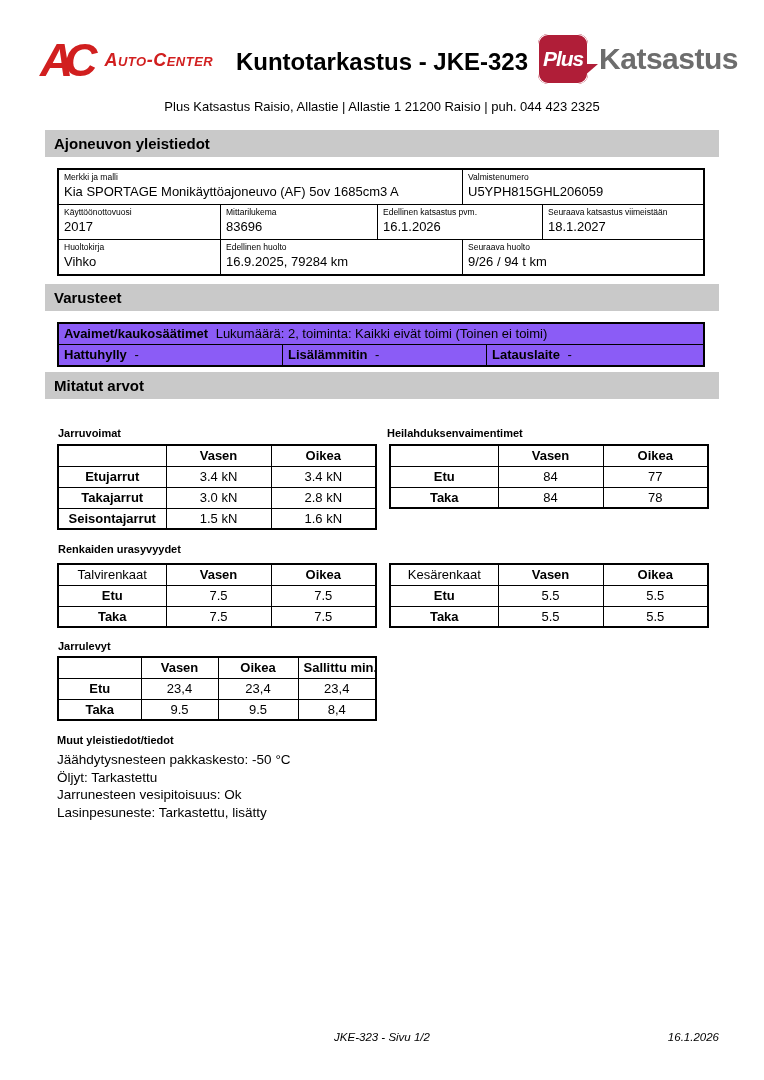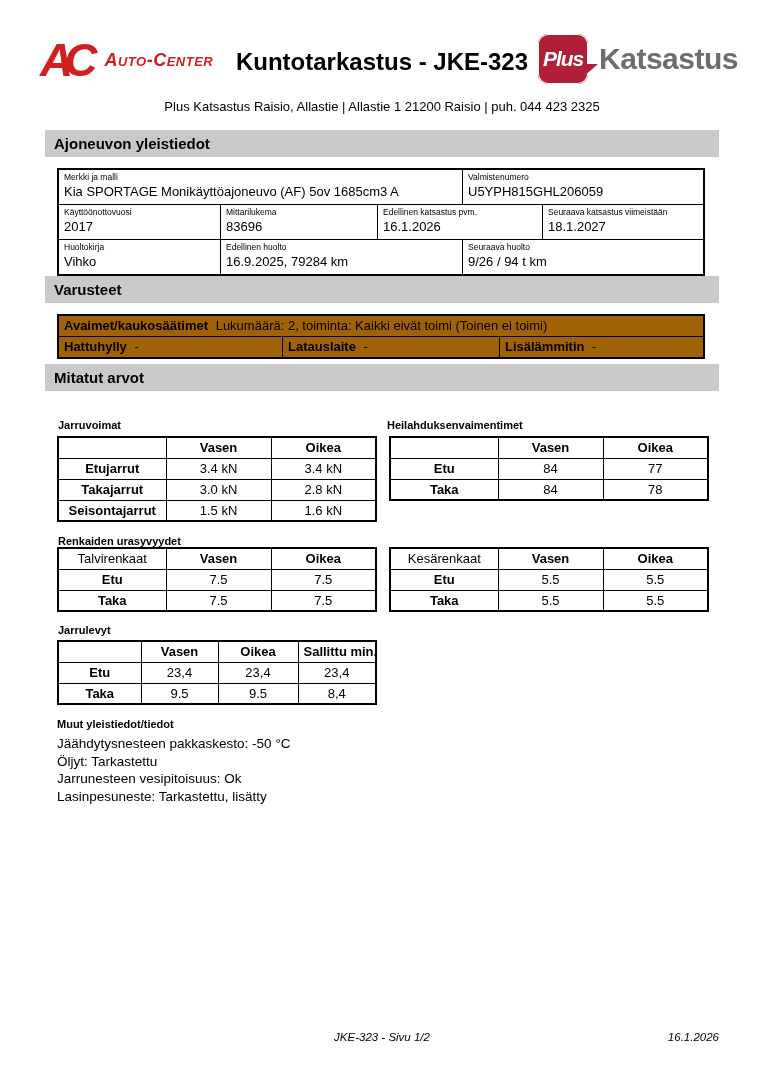--- a/index.html
+++ b/index.html
@@ -54,21 +54,21 @@
   
   .info-table { margin:11px 0 0 12px; width:648px; border:2px solid #000; background:#fff; }
   .irow { display:flex; border-top:1px solid #000; }
   .irow:first-child { border-top:none; }
   .icell { border-left:1px solid #000; padding:2px 4px 4px 5px; overflow:hidden; }
   .icell:first-child { border-left:none; }
   .ilabel { font-size:8.5px; line-height:11px; }
   .ival { font-size:13px; line-height:16px; margin-top:1px; white-space:nowrap; }
 
   
-  .equip-table { margin:11px 0 0 12px; width:648px; border:2px solid #000; background:#a16207; }
+  .equip-table { margin:11px 0 0 12px; width:648px; border:2px solid #000; background:#8b5cf6; }
   .erow { display:flex; border-top:1px solid #000; }
   .erow:first-child { border-top:none; }
   .ecell { border-left:1px solid #000; padding:2px 4px 2px 5px; font-size:13px; line-height:16px; white-space:nowrap; overflow:hidden; }
   .ecell:first-child { border-left:none; }
   .elabel { font-weight:bold; }
   .evalue { margin-left:4px; }
 
   
   .mlabel { font-size:11px; font-weight:bold; margin-left:13px; }
   .mlabel-row { display:flex; }
@@ -90,21 +90,21 @@
   
   .footer {
     position:absolute; left:45px; top:1031px; width:674px;
     display:flex; font-size:11.5px; font-style:italic;
   }
   .footer .f-left, .footer .f-center, .footer .f-right { flex:1; }
   .footer .f-center { text-align:center; }
   .footer .f-right { text-align:right; }
 
   
-  .mt4{margin-top:4px;} .mt5{margin-top:5px;} .mt8{} .mt12{margin-top:12px;} .mt13{margin-top:13px;} .mt28{margin-top:28px;text-align:center;}
+  .mt4{margin-top:4px;} .mt5{margin-top:5px;} .mt8{margin-top:8px;} .mt12{margin-top:12px;} .mt13{margin-top:13px;} .mt28{margin-top:28px;text-align:center;}
 </style>
 </head>
 <body>
 
 <div class="page">
 
   <div class="ac-logo">
     <span class="ac-monogram">AC</span>
     <span class="ac-name">Auto-Center</span>
   </div>
@@ -177,26 +177,26 @@
         <div class="ecell" style="flex:1;">
           <span class="elabel">Avaimet/kaukosäätimet</span>
           <span class="evalue">Lukumäärä: 2, toiminta: Kaikki eivät toimi (Toinen ei toimi)</span>
         </div>
       </div>
       <div class="erow">
         <div class="ecell" style="width:223px;">
           <span class="elabel">Hattuhylly</span>
           <span class="evalue">-</span>
         </div>
+        <div class="ecell" style="flex:1;">
+          <span class="elabel">Lisälämmitin</span>
+          <span class="evalue">-</span>
+        </div>
         <div class="ecell" style="width:217px;">
           <span class="elabel">Latauslaite</span>
-          <span class="evalue">-</span>
-        </div>
-        <div class="ecell" style="flex:1;">
-          <span class="elabel">Lisälämmitin</span>
           <span class="evalue">-</span>
         </div>
       </div>
     </div>
 
     <div class="section-bar mt5">Mitatut arvot</div>
 
     <div class="mlabel-row mt28" style="position:relative;">
       <div class="mlabel">Jarruvoimat</div>
       <div class="mlabel right-label">Heilahduksenvaimentimet</div>

